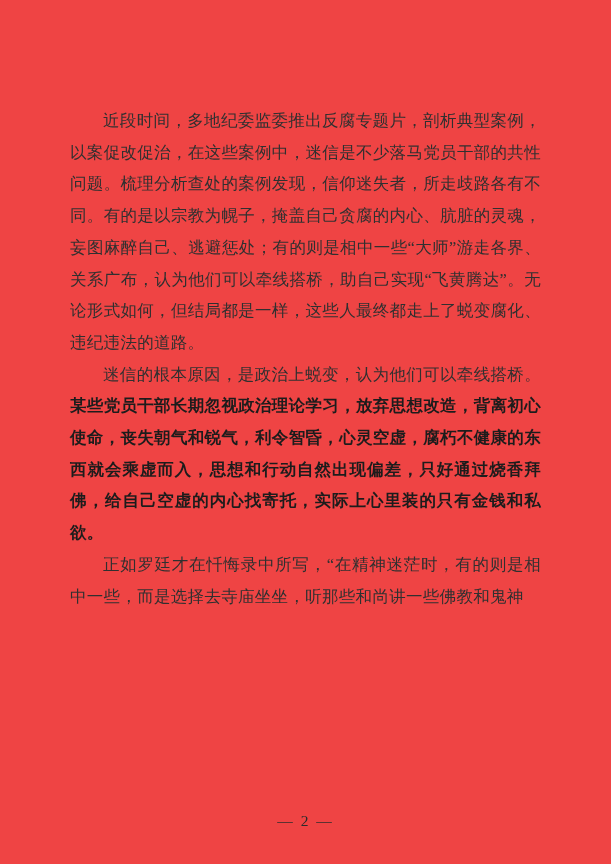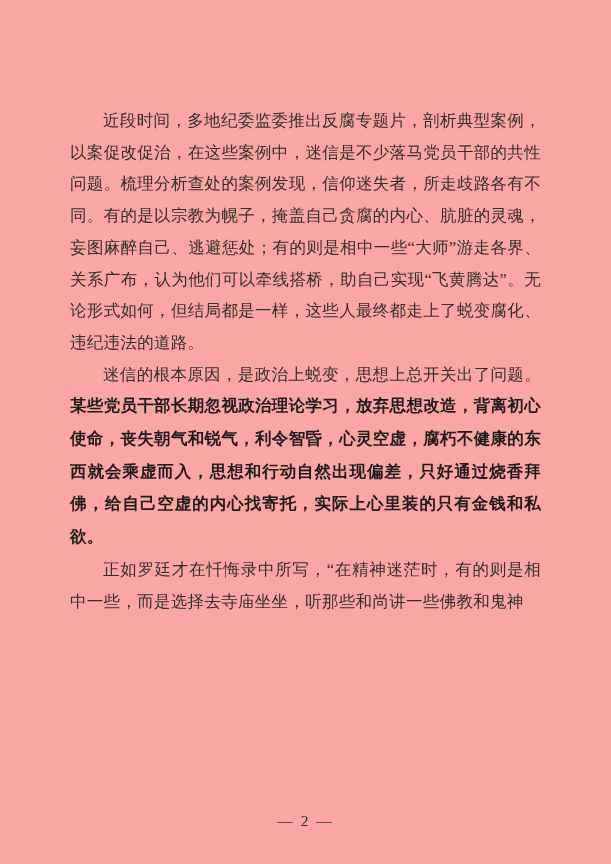--- a/index.html
+++ b/index.html
@@ -4,21 +4,21 @@
 <style>
   html, body {
     margin: 0;
     padding: 0;
     background: #ffffff;
   }
   .page {
     position: relative;
     width: 611px;
     height: 864px;
-    background: #fca5a5;
+    background: #ef4444;
     overflow: hidden;
     font-family: "Liberation Serif", serif;
   }
   .content {
     position: absolute;
     top: 105px;
     left: 70px;
     width: 471px;
   }
   .para {
@@ -33,21 +33,21 @@
   }
   .run-regular {
     font-weight: normal;
   }
   .run-bold-kai {
     font-weight: bold;
     color: #1e1e1e;
   }
   .run-bold-hei {
     font-weight: bold;
-    font-family: Liberation Mono, monospace;
+    font-family: Liberation Serif, serif;
     color: #1c1c1c;
   }
   .footer {
     position: absolute;
     left: 0;
     bottom: 34px;
     width: 100%;
     text-align: center;
     font-size: 15.5px;
     letter-spacing: 2px;
@@ -60,21 +60,21 @@
 
 <div class="page">
   <div class="content">
 
     <p class="para">
       <span class="run-regular">近段时间，多地纪委监委推出反腐专题片，剖析典型案例，以案促改促治，在这些案例中，迷信是不少落马党员干部的共性问题。梳理分析查处的案例发现，信仰迷失者，所走歧路各有不同。有的是以宗教为幌子，掩盖自己贪腐的内心、肮脏的灵魂，妄图麻醉自己、逃避惩处；有的则是相中一些“大师”游走各界、关系广布，认为他们可以牵线搭桥，助自己实现“飞黄腾达”。无论形式如何，但结局都是一样，这些人最终都走上了蜕变腐化、违纪违法的道路。</span>
     </p>
 
 
     <p class="para">
-      <span class="run-regular">迷信的根本原因，是政治上蜕变，思想上总开关出了问题。</span><span class="run-bold-hei">某些党员干部长期忽视政治理论学习，放弃思想改造，背离初心使命，丧失朝气和锐气，利令智昏，心灵空虚，腐朽不健康的东西就会乘虚而入，思想和行动自然出现偏差，只好通过烧香拜佛，给自己空虚的内心找寄托，实际上心里装的只有金钱和私欲。</span>
+      <span class="run-regular">迷信的根本原因，是政治上蜕变，认为他们可以牵线搭桥。</span><span class="run-bold-hei">某些党员干部长期忽视政治理论学习，放弃思想改造，背离初心使命，丧失朝气和锐气，利令智昏，心灵空虚，腐朽不健康的东西就会乘虚而入，思想和行动自然出现偏差，只好通过烧香拜佛，给自己空虚的内心找寄托，实际上心里装的只有金钱和私欲。</span>
     </p>
 
     <p class="para">
       <span class="run-regular">正如罗廷才在忏悔录中所写，“在精神迷茫时，有的则是相中一些，而是选择去寺庙坐坐，听那些和尚讲一些佛教和鬼神</span>
     </p>
 
   </div>
 
   <div class="footer">— 2 —</div>
 </div>

